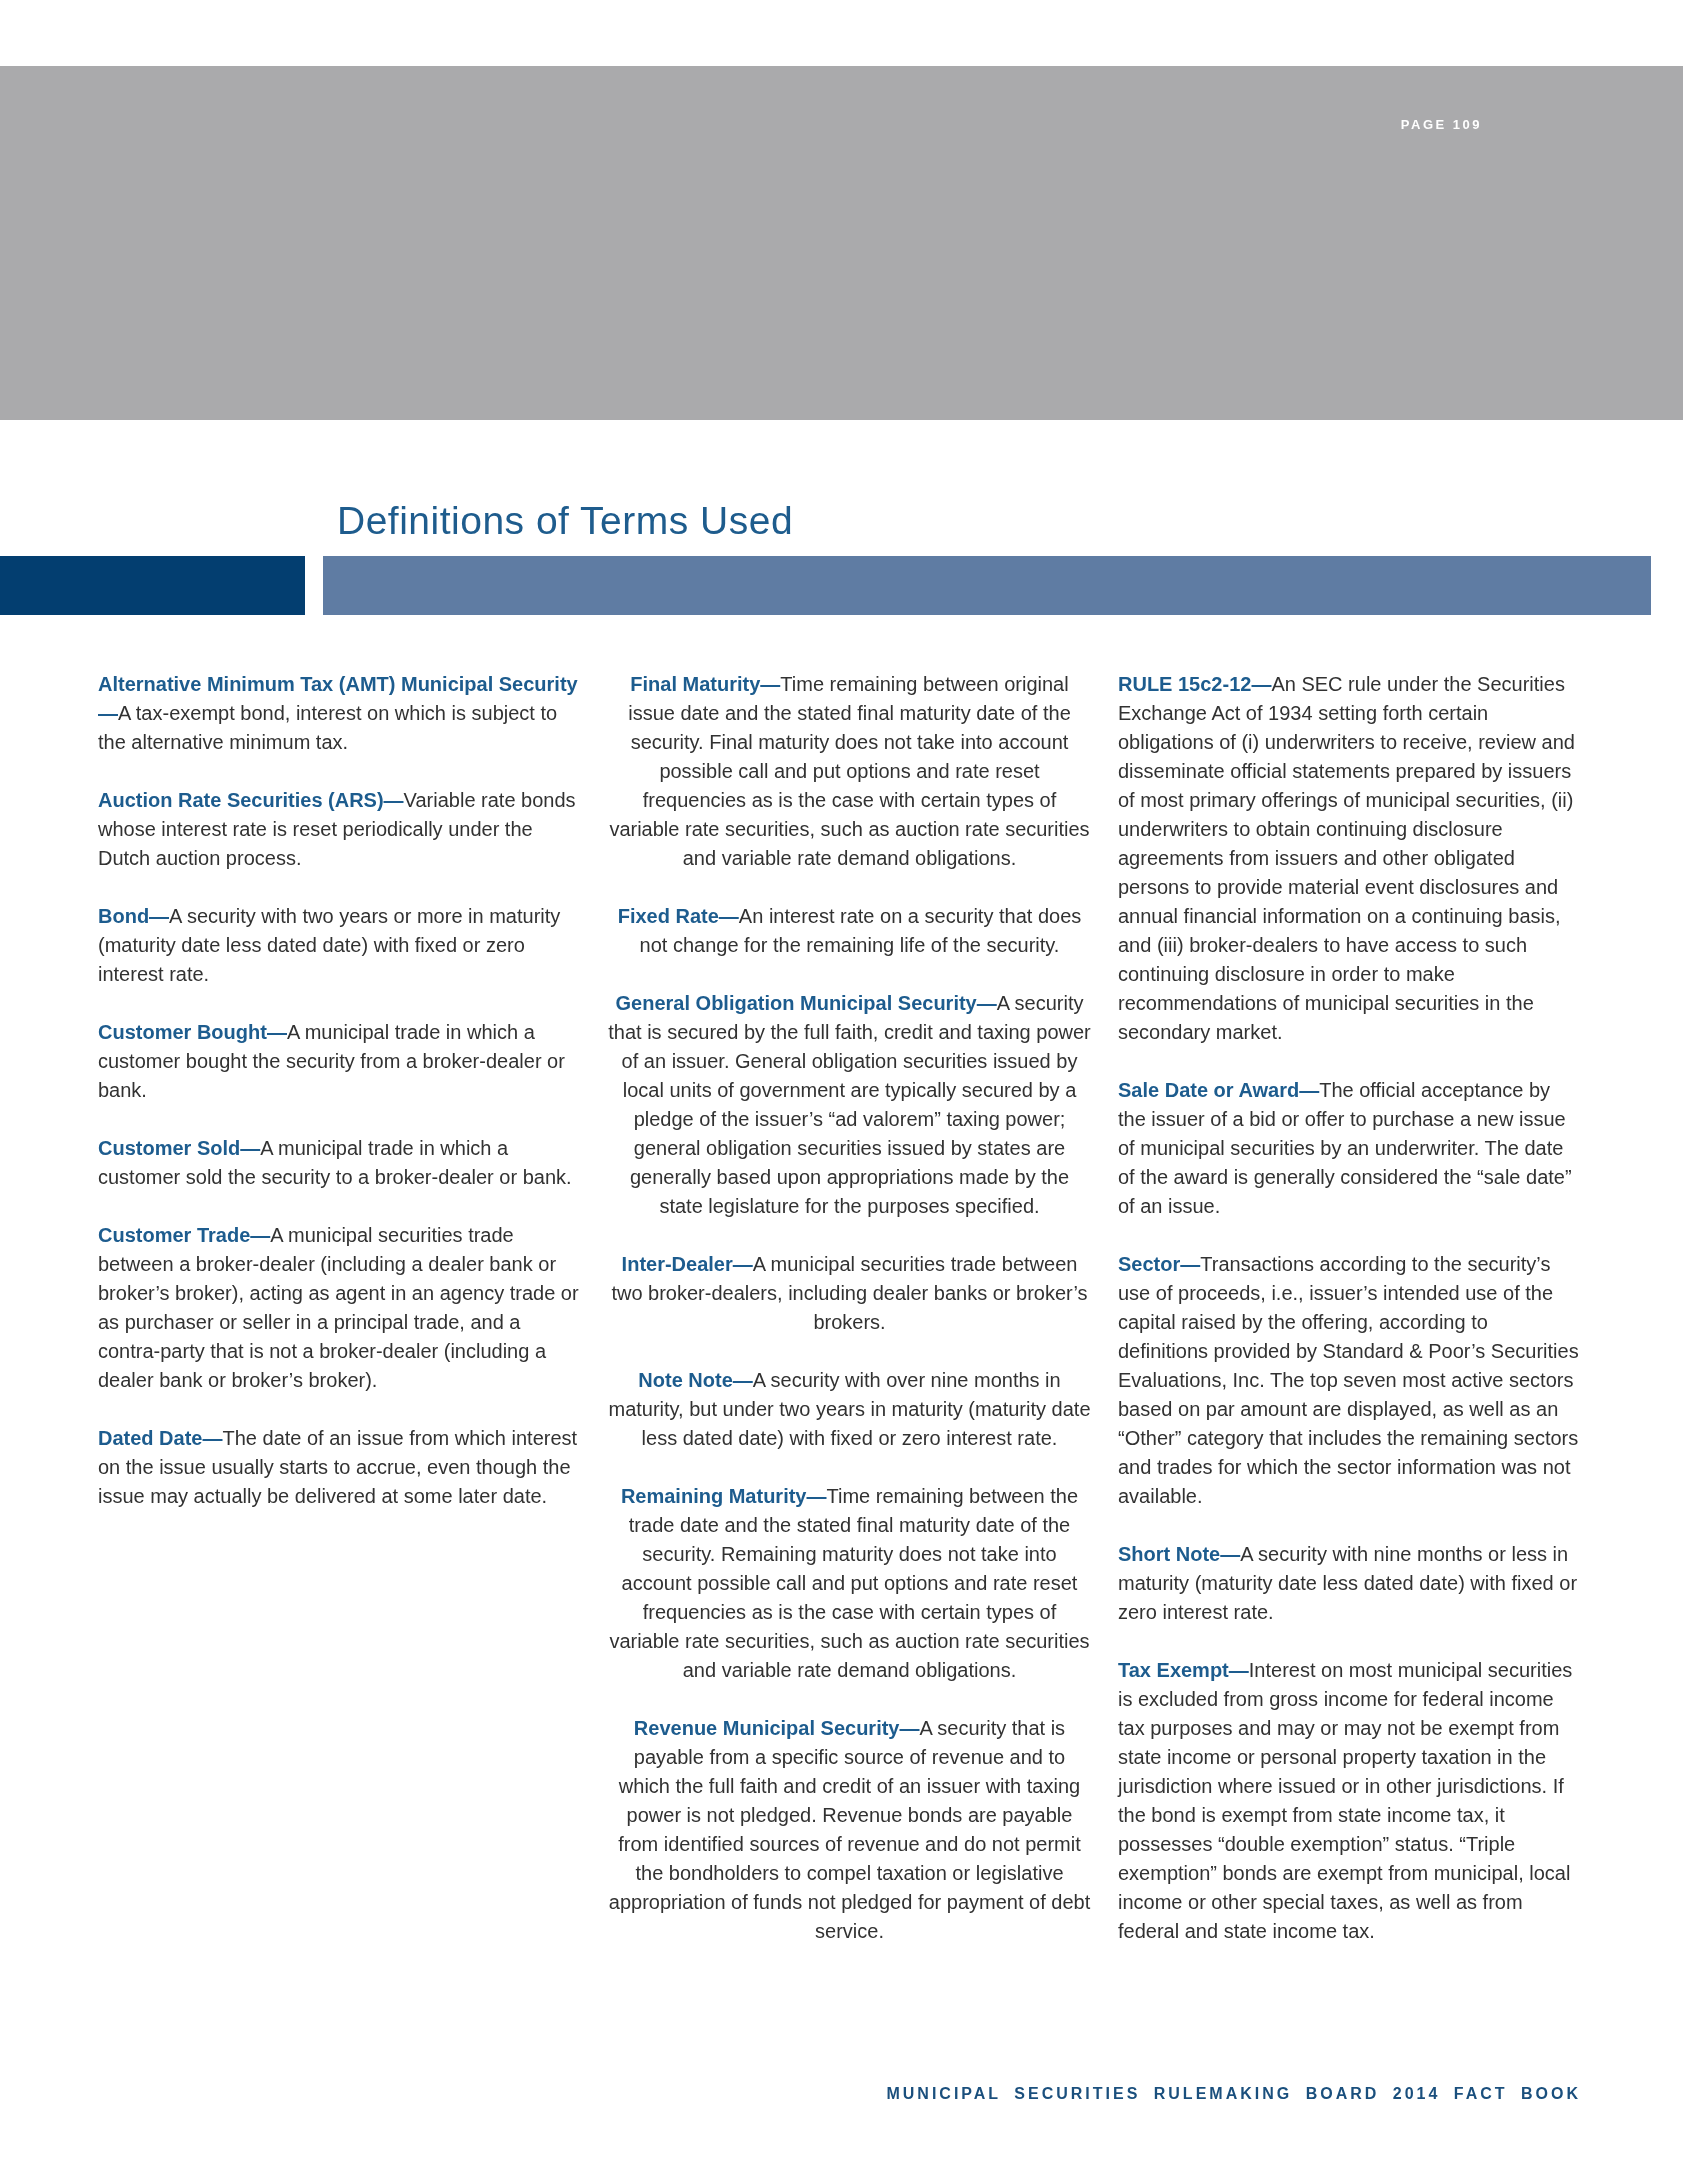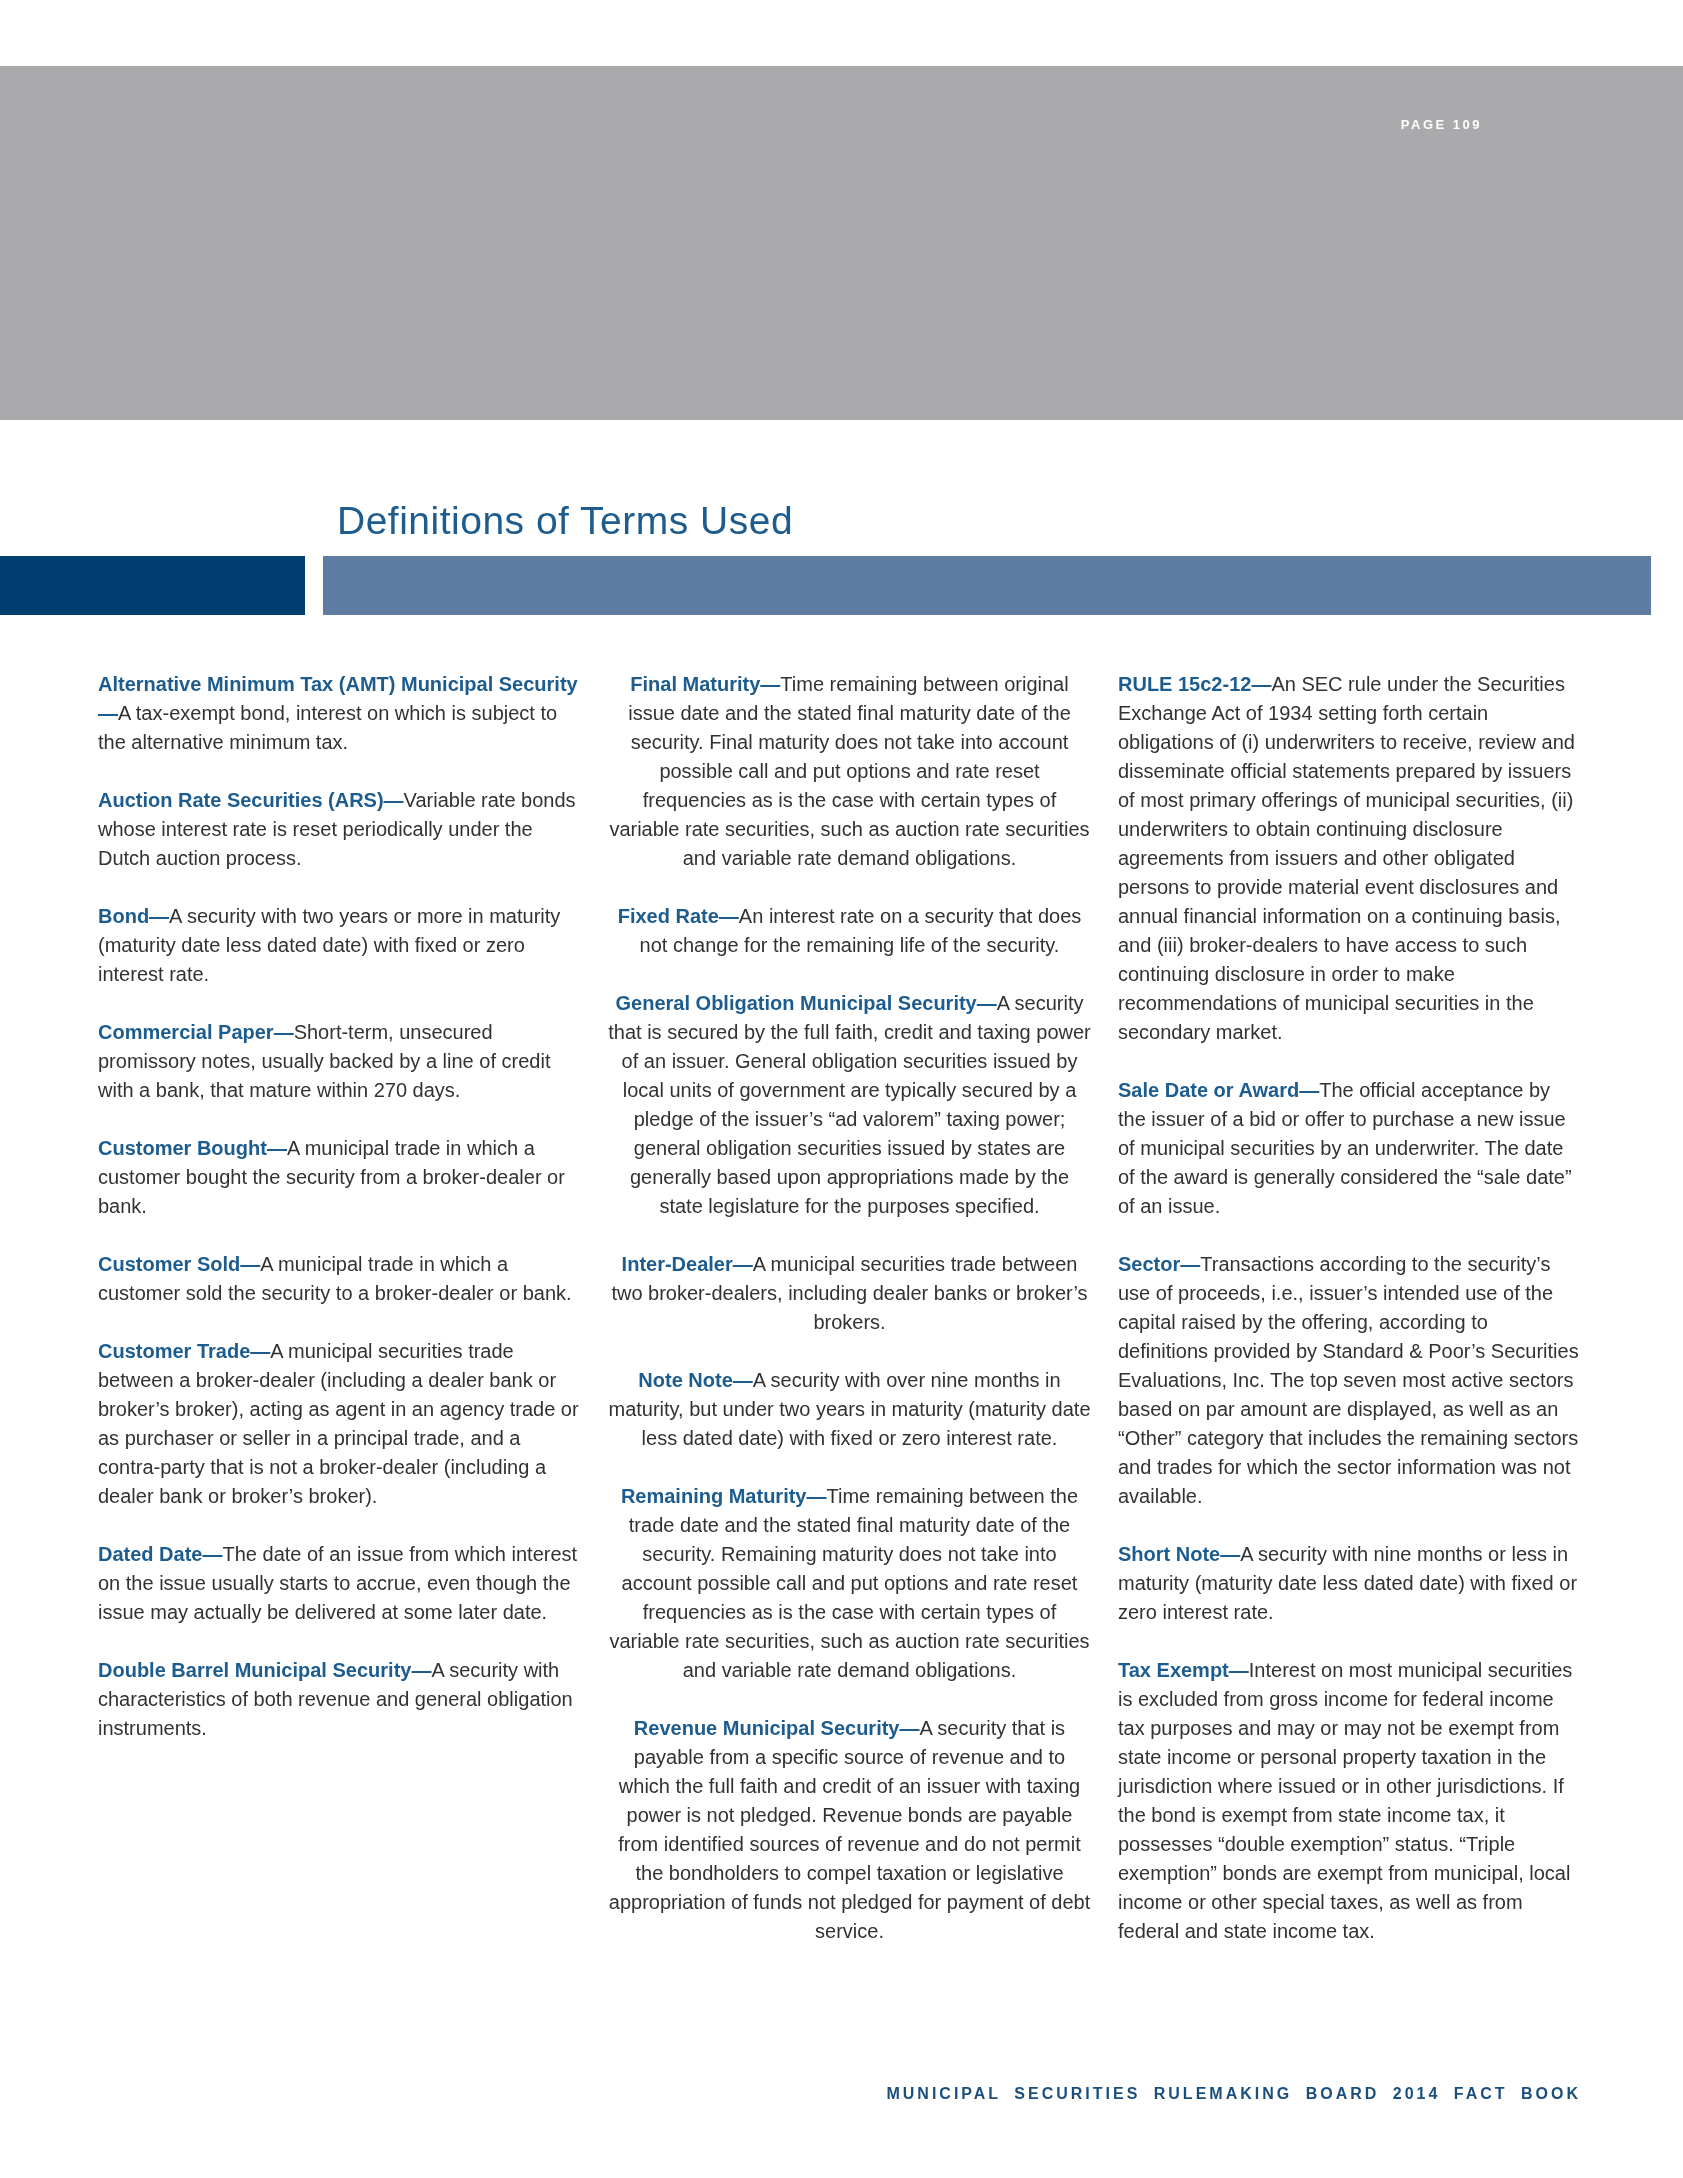--- a/index.html
+++ b/index.html
@@ -90,26 +90,24 @@
 
   <h1 class="title">Definitions of Terms Used</h1>
 
   <div class="band-navy"></div>
   <div class="band-blue"></div>
 
   <div class="col" id="col-0" style="left:98px;  width:483px;">
       <p class="entry"><span class="term">Alternative Minimum Tax (AMT) Municipal Security—</span><span>A tax-exempt bond, interest on which is subject to the alternative minimum tax.</span></p>
       <p class="entry"><span class="term">Auction Rate Securities (ARS)—</span><span>Variable rate bonds whose interest rate is reset periodically under the Dutch auction process.</span></p>
       <p class="entry"><span class="term">Bond—</span><span>A security with two years or more in maturity (maturity date less dated date) with fixed or zero interest rate.</span></p>
-      <p class="entry"><span class="term">Commercial Paper—</span><span>Short-term, unsecured promissory notes, usually backed by a line of credit with a bank, that mature within 270 days.</span></p>
       <p class="entry"><span class="term">Customer Bought—</span><span>A municipal trade in which a customer bought the security from a broker-dealer or bank.</span></p>
       <p class="entry"><span class="term">Customer Sold—</span><span>A municipal trade in which a customer sold the security to a broker-dealer or bank.</span></p>
       <p class="entry"><span class="term">Customer Trade—</span><span>A municipal securities trade between a broker-dealer (including a dealer bank or broker’s broker), acting as agent in an agency trade or as purchaser or seller in a principal trade, and a contra-party that is not a broker-dealer (including a dealer bank or broker’s broker).</span></p>
       <p class="entry"><span class="term">Dated Date—</span><span>The date of an issue from which interest on the issue usually starts to accrue, even though the issue may actually be delivered at some later date.</span></p>
-      <p class="entry"><span class="term">Double Barrel Municipal Security—</span><span>A security with characteristics of both revenue and general obligation instruments.</span></p>
     </div>
   <div class="col" id="col-1" style="left:608px; width:483px;text-align:center;">
       <p class="entry"><span class="term">Final Maturity—</span><span>Time remaining between original issue date and the stated final maturity date of the security. Final maturity does not take into account possible call and put options and rate reset frequencies as is the case with certain types of variable rate securities, such as auction rate securities and variable rate demand obligations.</span></p>
       <p class="entry"><span class="term">Fixed Rate—</span><span>An interest rate on a security that does not change for the remaining life of the security.</span></p>
       <p class="entry"><span class="term">General Obligation Municipal Security—</span><span>A security that is secured by the full faith, credit and taxing power of an issuer. General obligation securities issued by local units of government are typically secured by a pledge of the issuer’s “ad valorem” taxing power; general obligation securities issued by states are generally based upon appropriations made by the state legislature for the purposes specified.</span></p>
       <p class="entry"><span class="term">Inter-Dealer—</span><span>A municipal securities trade between two broker-dealers, including dealer banks or broker’s brokers.</span></p>
       <p class="entry"><span class="term">Note Note—</span><span>A security with over nine months in maturity, but under two years in maturity (maturity date less dated date) with fixed or zero interest rate.</span></p>
       <p class="entry"><span class="term">Remaining Maturity—</span><span>Time remaining between the trade date and the stated final maturity date of the security. Remaining maturity does not take into account possible call and put options and rate reset frequencies as is the case with certain types of variable rate securities, such as auction rate securities and variable rate demand obligations.</span></p>
       <p class="entry"><span class="term">Revenue Municipal Security—</span><span>A security that is payable from a specific source of revenue and to which the full faith and credit of an issuer with taxing power is not pledged. Revenue bonds are payable from identified sources of revenue and do not permit the bondholders to compel taxation or legislative appropriation of funds not pledged for payment of debt service.</span></p>
     </div>

